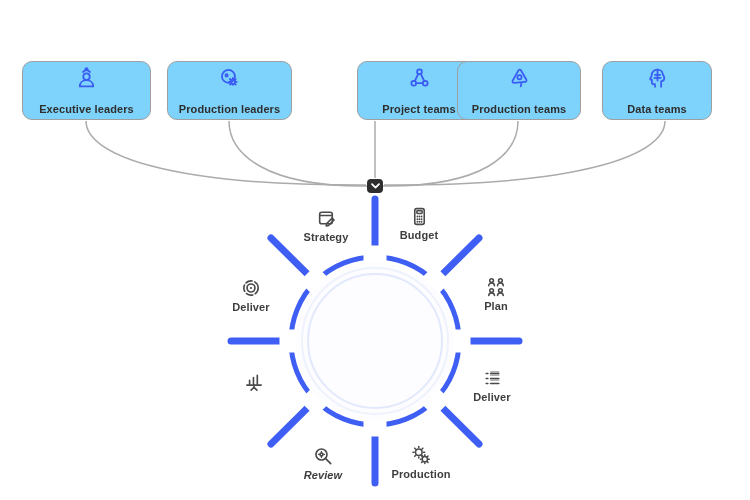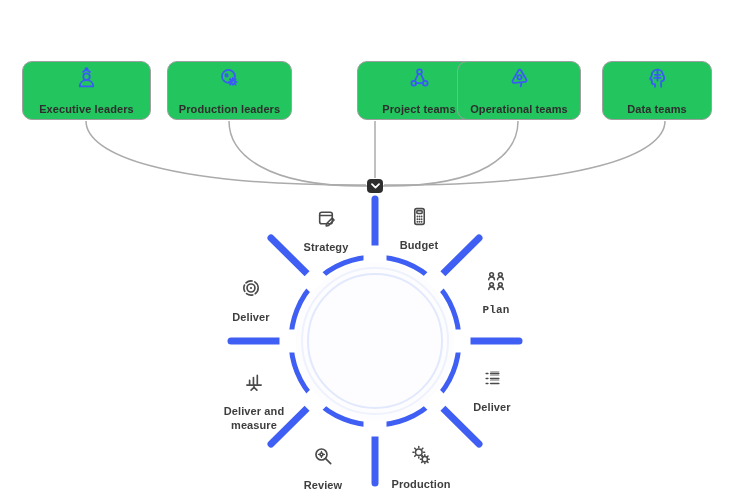--- a/index.html
+++ b/index.html
@@ -3,21 +3,21 @@
 <meta charset="utf-8">
 <style>
   html,body{margin:0;padding:0;}
   body{
     width:750px;height:500px;position:relative;background:#ffffff;
     font-family:"Liberation Sans", sans-serif;overflow:hidden;
   }
   
   .source-box{
     position:absolute;top:61px;height:59px;box-sizing:border-box;
-    border:1.5px solid #9f9f9f;border-radius:10px;background:#22c55e;
+    border:1.5px solid #9f9f9f;border-radius:10px;background:#7dd3fc;
     display:flex;flex-direction:column;align-items:center;justify-content:center;gap:12px;
   }
   .source-box .box-icon{color:#3a5cf4;line-height:0;}
   .source-box .box-label{font-size:11px;font-weight:700;color:#2e2e2e;letter-spacing:.1px;white-space:nowrap;}
   #box-1{left:22px;width:129px;}
   #box-2{left:167px;width:125px;}
   #box-3{left:313px;width:124px;margin-left:44px;}
   #box-4{left:457px;width:124px;}
   #box-5{left:602px;width:110px;}
 
@@ -25,33 +25,33 @@
   .chevron-badge{
     position:absolute;left:367px;top:179px;width:16px;height:14px;border-radius:4px;
     background:#2e2e2e;display:flex;align-items:center;justify-content:center;
   }
 
   
   #diagram-svg{position:absolute;left:0;top:0;}
 
   
   .stage{
-    position:absolute;display:flex;flex-direction:column;align-items:center;gap:12px;
+    position:absolute;display:flex;flex-direction:column;align-items:center;gap:2px;
     transform:translateX(-50%);width:90px;
   }
   .stage .stage-icon{color:#4a4a4a;line-height:0;}
   .stage .stage-label{
     font-size:11px;font-weight:700;color:#3e3e3e;text-align:center;line-height:1.25;letter-spacing:.1px;
   }
   #stage-strategy {left:326px;top:208px;}
   #stage-budget   {left:419px;top:206px;}
-  #stage-plan     {left:496px;top:270px;font-family:Liberation Mono, monospace;}
+  #stage-plan     {left:496px;top:276px;}
   #stage-intake   {left:492px;top:368px;}
   #stage-execution{left:421px;top:444px;}
-  #stage-review   {left:323px;top:445px;}
+  #stage-review   {left:323px;top:445px;font-style:italic;}
   #stage-deliver  {left:254px;top:371px;width:80px;}
   #stage-insights {left:251px;top:277px;}
 </style>
 </head>
 <body>
 
 <svg id="diagram-svg" width="750" height="500" viewBox="0 0 750 500">
 
   <g stroke="#ababab" stroke-width="1.5" fill="none">
     <path d="M 86 121 C 86 154, 165 186, 366 185"></path>
@@ -129,21 +129,21 @@
 </div>
 
 <div class="source-box" id="box-4">
   <span class="box-icon">
     <svg width="25" height="25" viewBox="0 0 24 24" fill="none" stroke="currentColor" stroke-width="1.7" stroke-linecap="round" stroke-linejoin="round">
       <path d="M11 4.2c.6-1 2-.9 2.5.1l5 8.7c.6 1-.1 2.2-1.2 2.3l-10.4 1c-1.2.1-2-1.1-1.5-2.1z"></path>
       <circle cx="12" cy="10.8" r="2"></circle>
       <path d="M13.8 16.5l-.6 3"></path>
     </svg>
   </span>
-  <span class="box-label">Operational teams</span>
+  <span class="box-label">Production teams</span>
 </div>
 
 <div class="source-box" id="box-5">
   <span class="box-icon">
     <svg width="25" height="25" viewBox="0 0 24 24" fill="none" stroke="currentColor" stroke-width="1.7" stroke-linecap="round" stroke-linejoin="round">
       <path d="M12 3.5c-3 0-5.5 2.2-5.5 5.2 0 1.2-.8 2-1.4 3 -.4.7.1 1.5.9 1.5h.6v2.3c0 1.1.9 2 2 2h1v2.5"></path>
       <path d="M12 3.5c2.6 0 5 1.8 5 4.5 0 0 1.5 1.8 1.5 3.5s-1.2 3-3 3.3V20"></path>
       <path d="M12 3.5V14 M9.5 8.5h5 M9 11.5h6"></path>
     </svg>
   </span>
@@ -227,21 +227,20 @@
 </div>
 
 <div class="stage" id="stage-deliver">
   <span class="stage-icon">
     <svg width="22" height="22" viewBox="0 0 20 20" fill="none" stroke="currentColor" stroke-width="1.5" stroke-linecap="round" stroke-linejoin="round">
       <path d="M6 12V8.5 M9.5 12V6 M13 12V4"></path>
       <path d="M3.5 12.8h13"></path>
       <path d="M10 12.8v2 M10 14.8l-2.6 2.6 M10 14.8l2.6 2.6"></path>
     </svg>
   </span>
-  <span class="stage-label">Deliver and measure</span>
 </div>
 
 <div class="stage" id="stage-insights">
   <span class="stage-icon">
     <svg width="22" height="22" viewBox="0 0 20 20" fill="none" stroke="currentColor" stroke-width="1.5" stroke-linecap="round" stroke-linejoin="round">
       <circle cx="10" cy="10" r="6.5" stroke-dasharray="6 2.5"></circle>
       <circle cx="10" cy="10" r="3.6"></circle>
       <circle cx="10" cy="10" r="1" fill="currentColor" stroke="none"></circle>
     </svg>
   </span>

